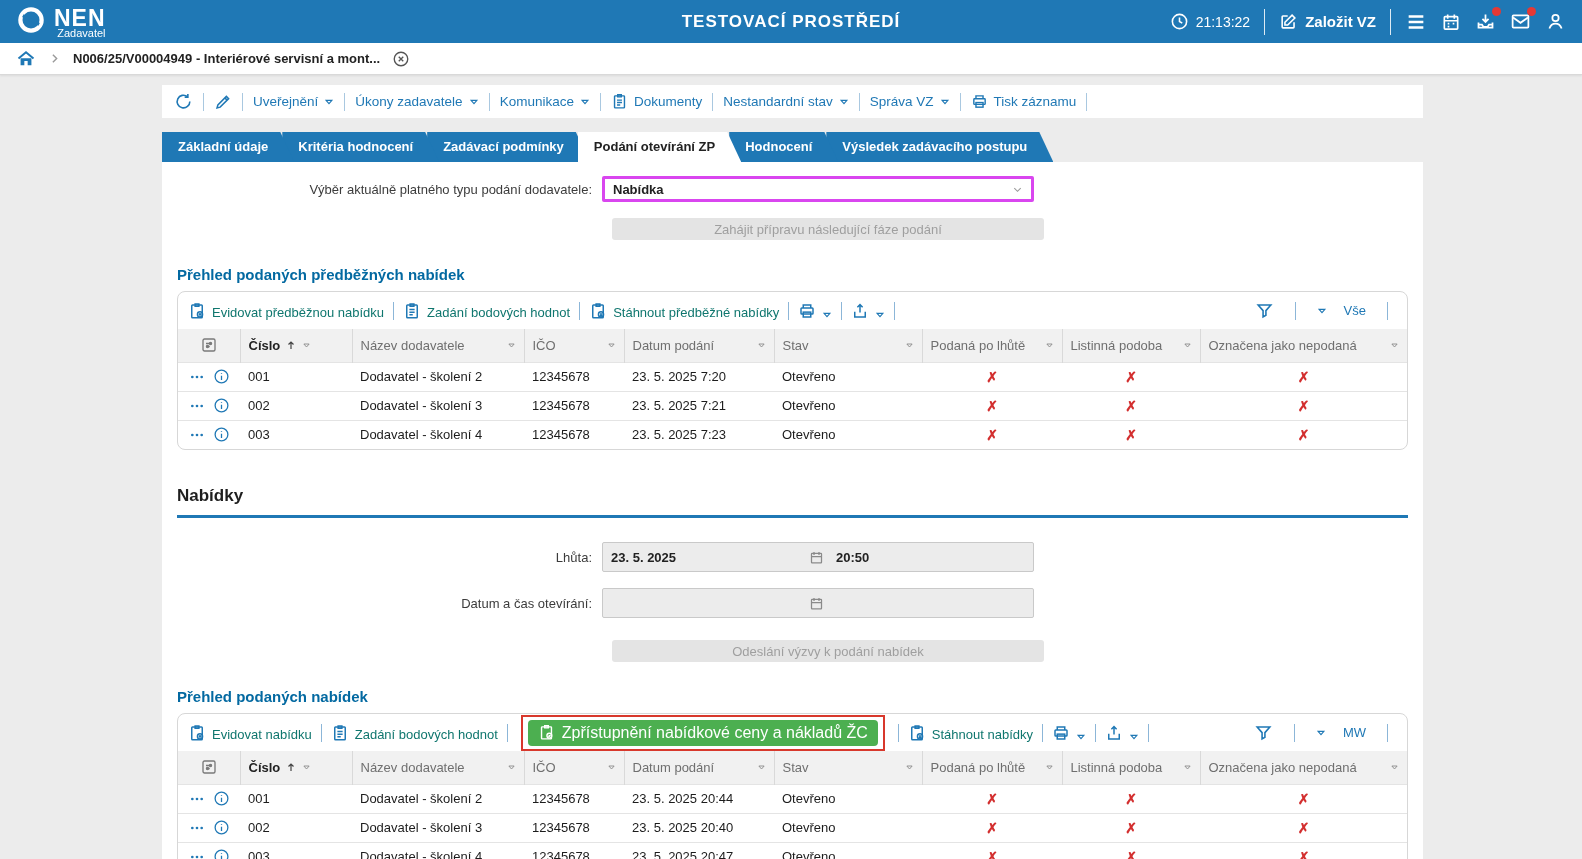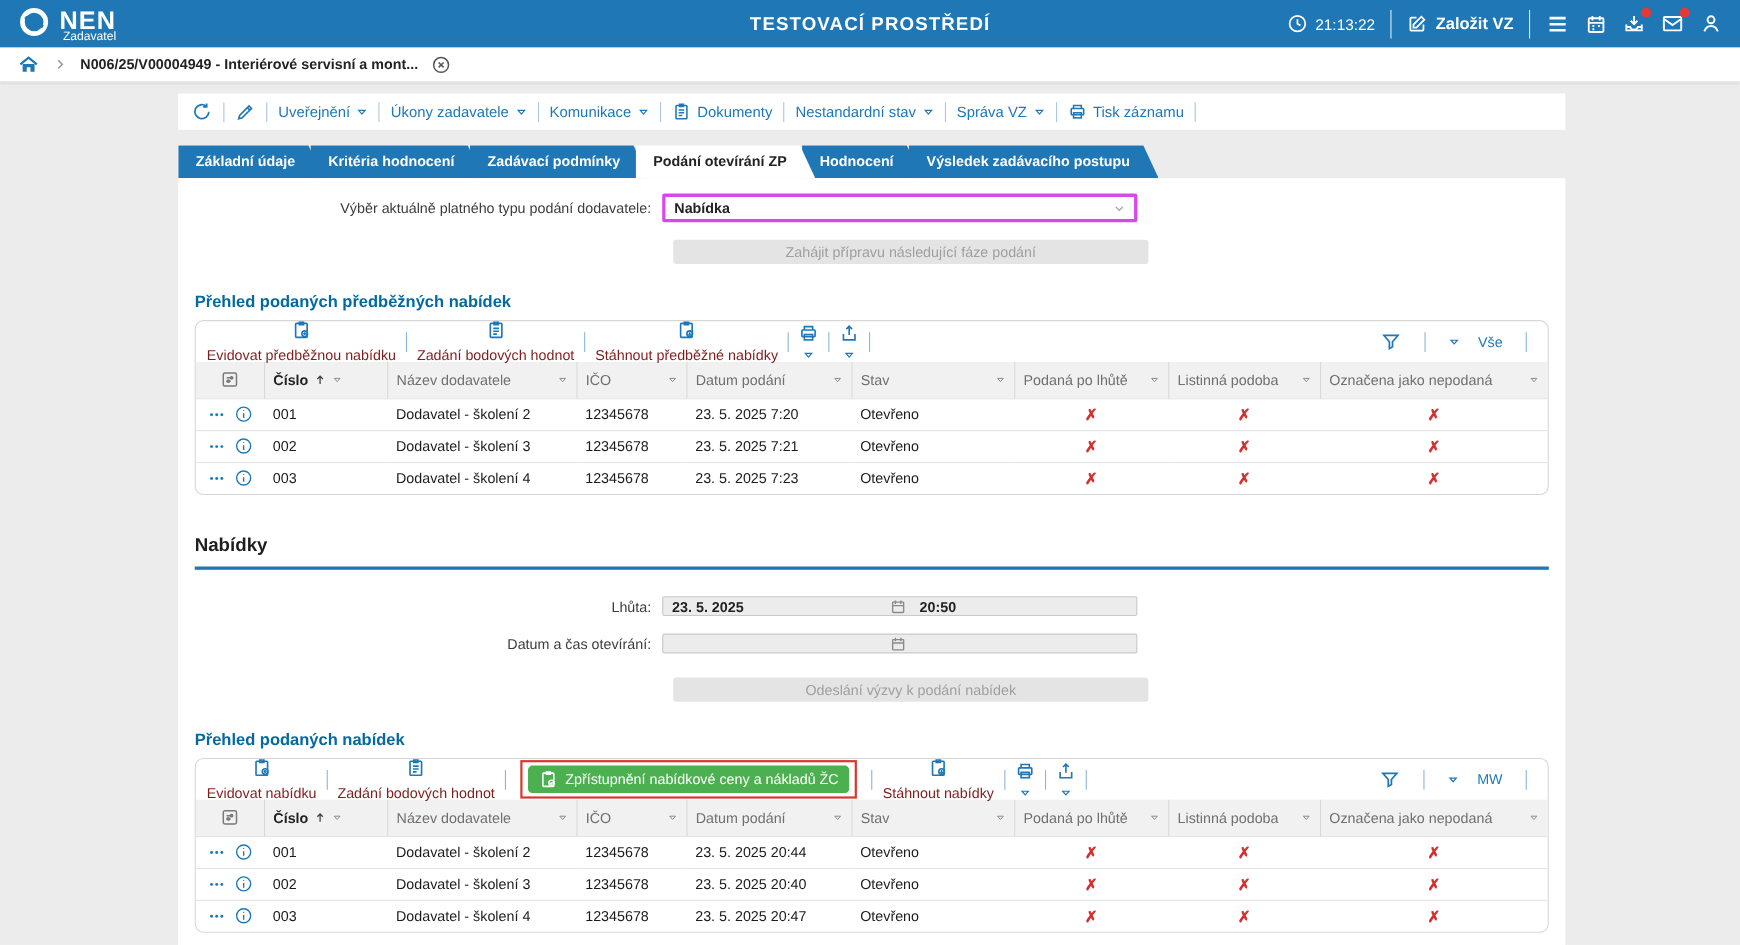--- a/index.html
+++ b/index.html
@@ -47,41 +47,41 @@
   .selectbox .val { font-weight:700; flex:1; }
 
   .btn-disabled { display:block; width:432px; height:22px; margin:16px 0 0 450px; background:#e4e4e4; color:#9f9f9f; border:none; border-radius:3px; font-size:13px; font-family:inherit; }
 
   .sec-title { margin:26px 15px 8px; font-size:15px; font-weight:700; color:#0369a1; }
   .sec-head { margin:36px 15px 0; font-size:17px; font-weight:700; color:#1e1e1e; padding-bottom:9px; border-bottom:3px solid #1f78b5; }
 
   
   .card { margin:0 15px; border:1px solid #d7d7d7; border-radius:8px; overflow:hidden; background:#fff; }
   .card-toolbar { height:37px; display:flex; align-items:center; padding:0 10px; color:#1f78b5; }
-  .ct-link { display:flex; align-items:center; gap:6px; color:#7f1d1d; cursor:pointer; white-space:nowrap;flex-direction:column; }
+  .ct-link { display:flex; align-items:flex-end; gap:6px; color:#0f766e; cursor:pointer; white-space:nowrap; }
   .ct-sep { width:1px; height:18px; background:#8cb6d8; margin:0 9px; flex:none; }
   .ct-right { margin-left:auto; display:flex; align-items:center;gap:12px; }
   .scope-lbl { color:#1f78b5; margin-left:5px; }
 
   .red-annotation { border:2px solid #d8382c; padding:3px 5px; display:flex; align-items:center; margin:0 4px; }
-  .btn-green { display:flex; align-items:center; gap:7px; background:#4caf50; color:#fff; border:none; border-radius:4px; padding:4px 10px; font-size:13px; font-family:inherit; cursor:pointer; }
+  .btn-green { display:flex; align-items:center; gap:7px; background:#4caf50; color:#fff; border:none; border-radius:4px; padding:4px 10px; font-size:16px; font-family:inherit; cursor:pointer; }
 
   table { width:100%; border-collapse:collapse; table-layout:fixed; }
   th { background:#f1f1f1; height:33px; font-weight:400; color:#6f6f6f; border-right:1px solid #d9d9d9; padding:0 8px; }
   th:last-child { border-right:none; }
   .th-in { display:flex; align-items:center; gap:5px; }
   .th-in .lbl { flex:1; text-align:left; overflow:hidden; white-space:nowrap; }
   .th-num .lbl { flex:0 0 auto; font-weight:700; color:#222; }
   td { height:29px; border-top:1px solid #e4e4e4; padding:0 8px; color:#1c1c1c; white-space:nowrap; }
   .cell-actions { display:flex; align-items:center; gap:8px; justify-content:center; }
   td.c-x { text-align:center; }
   .xmark { color:#d32f2f; font-weight:700; font-size:14px; }
 
   
-  .fieldgray { width:432px; height:18px; background:#ececec; border:1px solid #c9c9c9; border-radius:2px; display:flex; align-items:center; }
+  .fieldgray { width:432px; height:30px; background:#ececec; border:1px solid #c9c9c9; border-radius:2px; display:flex; align-items:center; }
   .fieldgray .fdate { flex:0 0 206px; padding-left:8px; font-weight:700; }
   .fieldgray .ftime { margin-left:12px; font-weight:700; }
 </style>
 </head>
 <body>
 
 <div class="topbar">
   <div class="brand">
     <span class="ic">
       <svg width="30" height="30" viewBox="0 0 24 24" fill="none" stroke="#fff" stroke-width="3.4">

